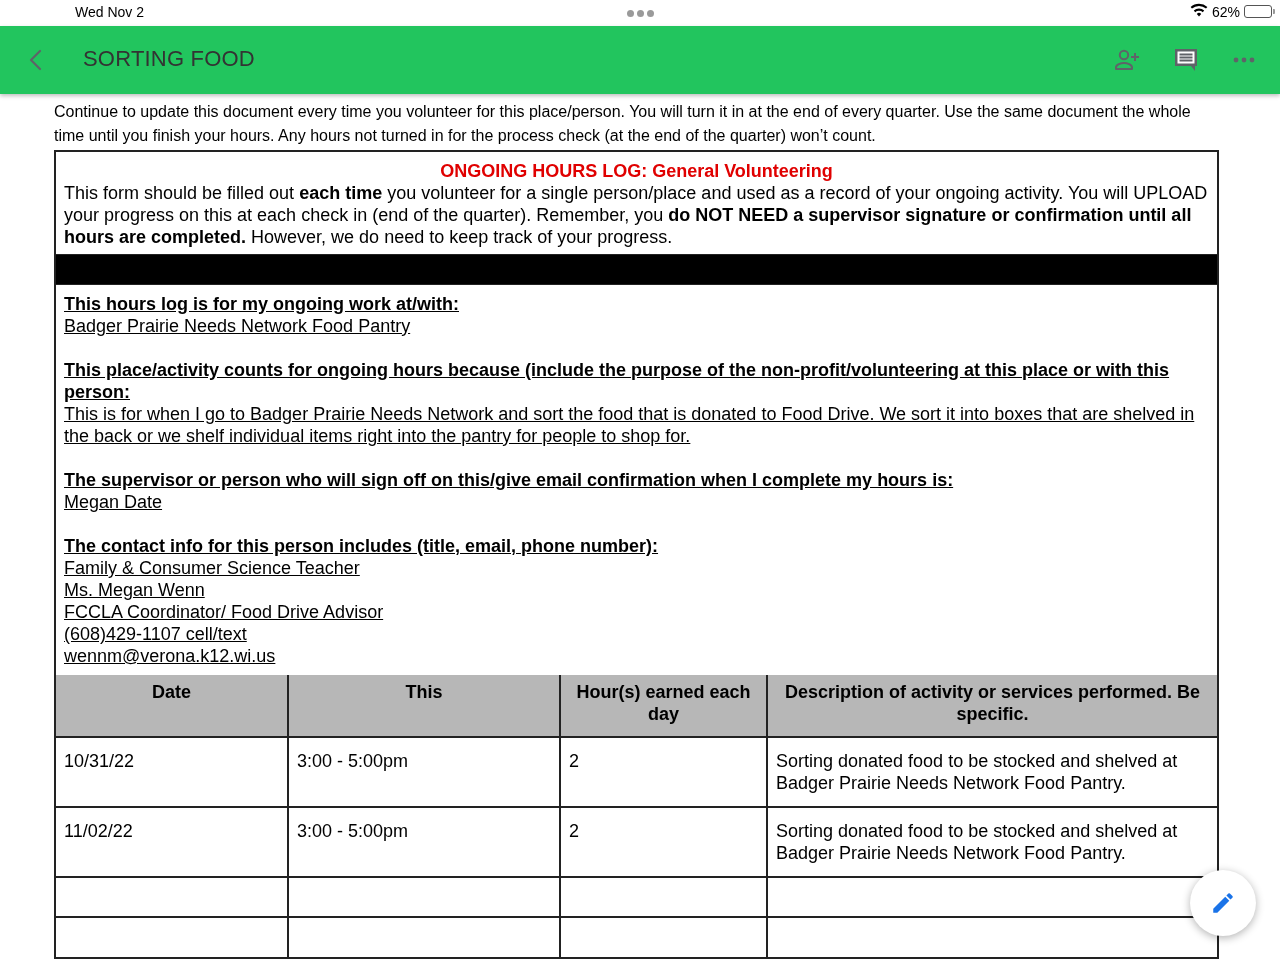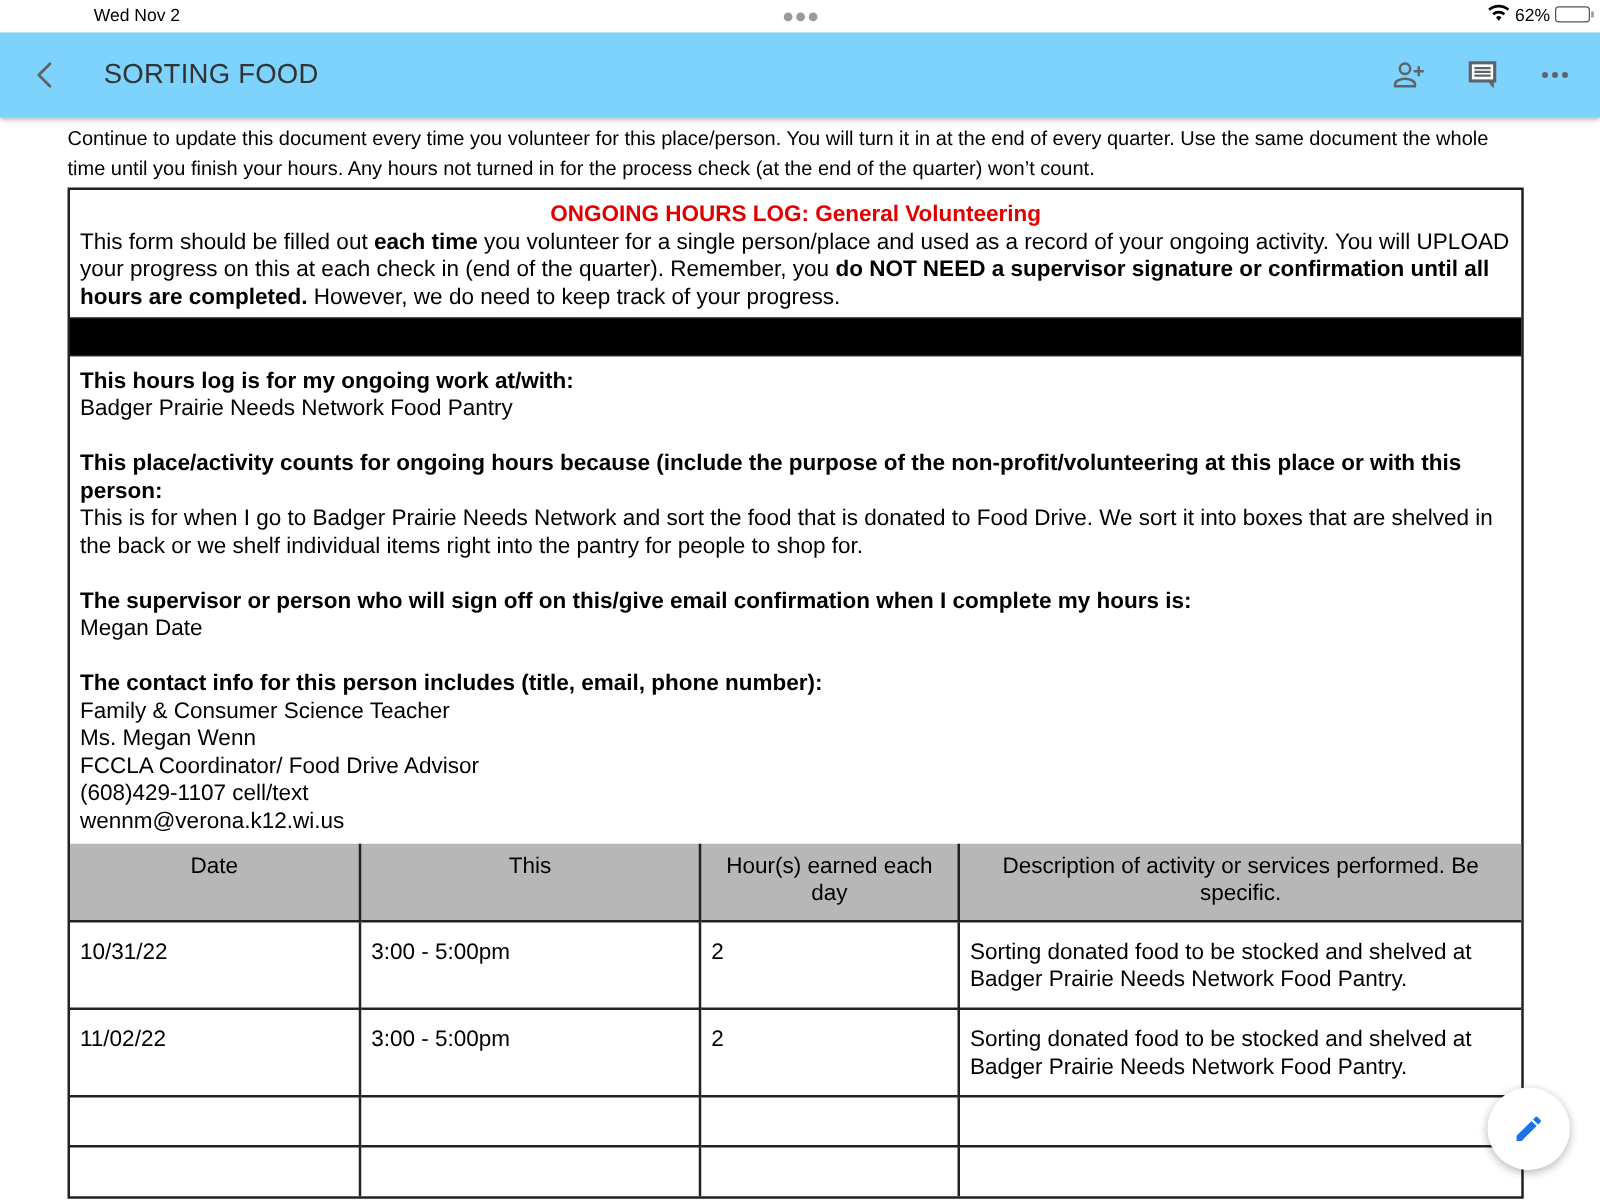--- a/index.html
+++ b/index.html
@@ -11,41 +11,41 @@
   .statusbar .time { position: absolute; left: 8px; top: 4px; margin-top: 40px; }
   .statusbar .date { position: absolute; left: 75px; top: 4px; }
   .statusbar .dots { position: absolute; left: 627px; top: 10px; display: flex; gap: 3px; }
   .statusbar .dots span { width: 7px; height: 7px; border-radius: 50%; background: #9a9a9a; display: block; }
   .statusbar .right { position: absolute; right: 8px; top: 3px; display: flex; align-items: center; gap: 4px; font-size: 14px; }
   .battery { width: 28px; height: 13px; border: 1.5px solid #555; border-radius: 3px; position: relative; padding: 1px; }
   .battery .fill { height: 100%; background: #000; border-radius: 1px; }
   .battery::after { content: ""; position: absolute; right: -4px; top: 3px; width: 2px; height: 5px; background: #999; border-radius: 0 1px 1px 0; }
 
   
-  .appbar { position: absolute; top: 26px; left: 0; width: 1280px; height: 68px; background: #7dd3fc; box-shadow: 0 2px 4px rgba(0,0,0,0.25); z-index: 2; }
+  .appbar { position: absolute; top: 26px; left: 0; width: 1280px; height: 68px; background: #22c55e; box-shadow: 0 2px 4px rgba(0,0,0,0.25); z-index: 2; }
   .appbar .back { position: absolute; left: 26px; top: 22px; width: 20px; height: 24px; cursor: pointer; }
   .appbar .title { position: absolute; left: 83px; top: 20px; font-size: 22px; color: #333; letter-spacing: 0.2px; }
   .appbar .icons { position: absolute; right: 22px; top: 20px; display: flex; gap: 30px; align-items: center; }
   .appbar .icon { width: 28px; height: 28px; display: flex; align-items: center; justify-content: center; cursor: pointer; }
 
   
   .doc { position: absolute; top: 100px; left: 54px; width: 1165px; }
   .intro { font-size: 16px; line-height: 24px; color: #000; }
   .box { border: 2px solid #222; margin-top: 2px; }
   .box-header { padding: 8px 8px 6px 8px; font-size: 18px; line-height: 22px; }
   .box-header .red { color: #e00000; font-weight: bold; text-align: center; font-size: 18px; }
   .black-bar { height: 31px; background: #000; border-top: 1px solid #222; border-bottom: 1px solid #222; }
   .box-body { padding: 8px 8px 8px 8px; font-size: 18px; line-height: 22px; }
   .box-body .q { font-weight: bold; }
-  .box-body .sec { margin-bottom: 22px; }
+  .box-body .sec { margin-bottom: 22px; text-decoration: underline; }
   .box-body .sec:last-child { margin-bottom: 0; }
 
   table.log { width: 100%; border-collapse: collapse; font-size: 18px; line-height: 22px; }
   table.log th, table.log td { border: 2px solid #222; vertical-align: top; }
-  table.log th { background: #b7b7b7; font-weight: normal; text-align: center; padding: 6px 6px; height: 62px; }
+  table.log th { background: #b7b7b7; font-weight: bold; text-align: center; padding: 6px 6px; height: 62px; }
   table.log td { padding: 12px 8px; height: 62px; margin-top: 12px; }
   table.log tr.empty td { height: 40px; }
   table.log tr:first-child th { border-top: 0; }
   table.log th:first-child, table.log td:first-child { border-left: 0; }
   table.log th:last-child, table.log td:last-child { border-right: 0; }
   table.log tr:last-child td { border-bottom: 0; }
 
   
   .fab { position: absolute; left: 1190px; top: 870px; width: 66px; height: 66px; border-radius: 50%; background: #fff; box-shadow: 0 2px 8px rgba(0,0,0,0.3); display: flex; align-items: center; justify-content: center; cursor: pointer; z-index: 3; }
 </style>

